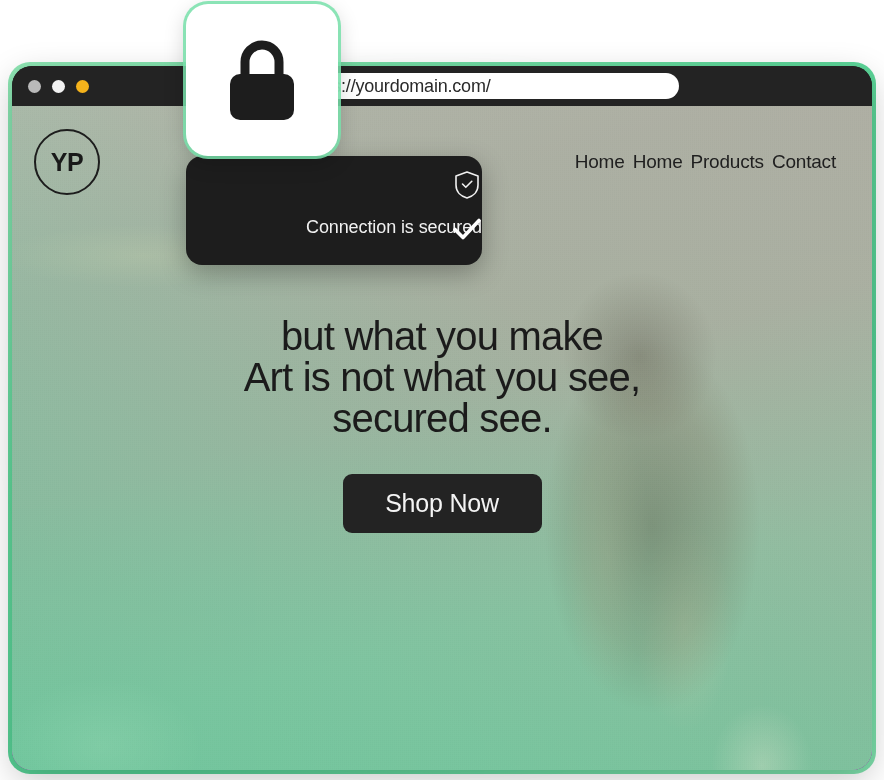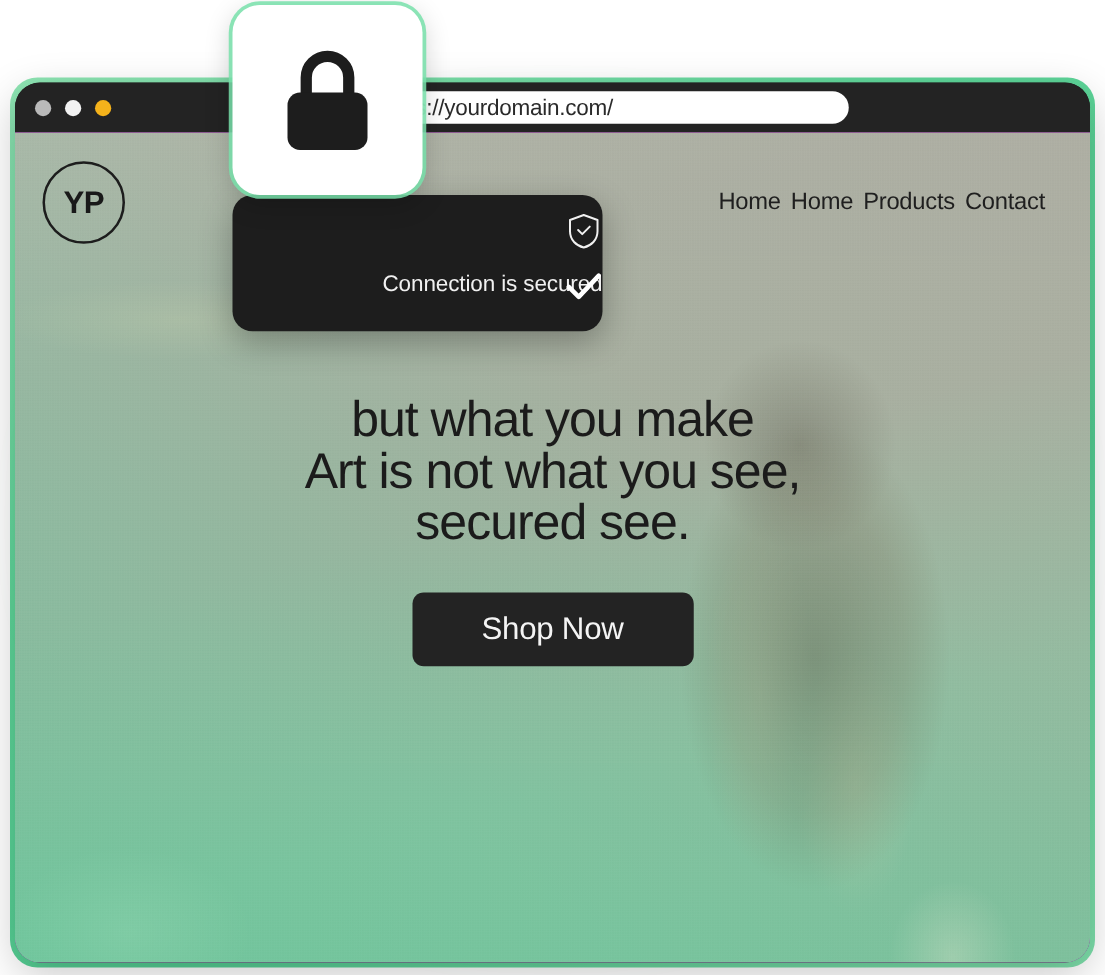--- a/index.html
+++ b/index.html
@@ -188,21 +188,21 @@
     font-family: "Liberation Sans", sans-serif;
   }
   .hero-heading .line { display: block; }
   .cta-button {
     margin-top: 34px;
     background: #232323;
     color: #f4f4f4;
     border: none;
     border-radius: 9px;
     padding: 15px 0;
-    width: 225px;
+    width: 199px;
     font-size: 25px;
     letter-spacing: -0.2px;
     cursor: pointer;
     font-family: "Liberation Sans", sans-serif;
   }
 
   
   .magnifier-card {
     position: absolute;
     left: 186px;

